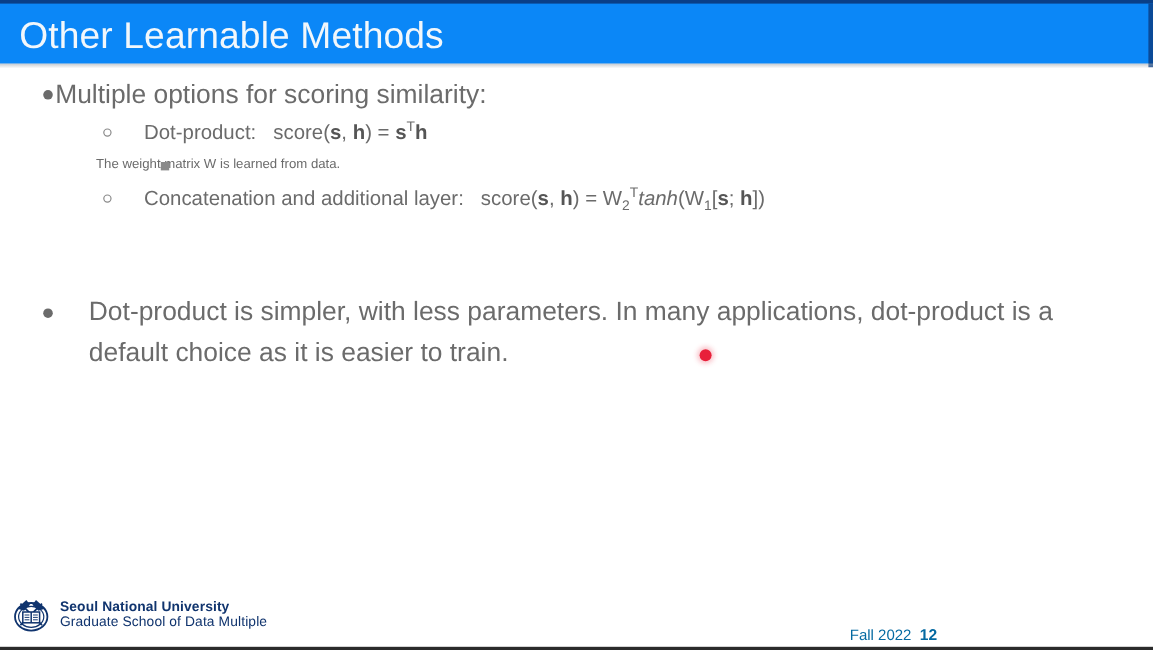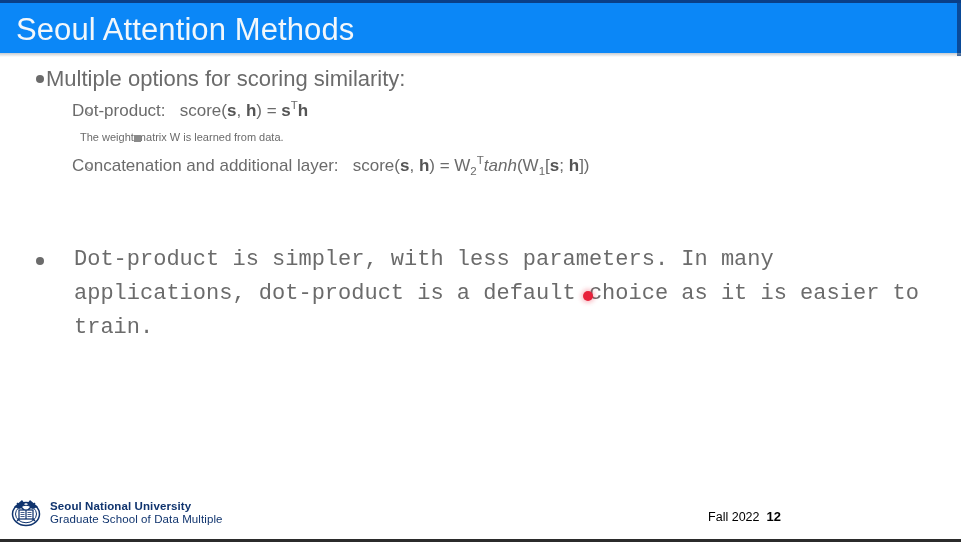--- a/index.html
+++ b/index.html
@@ -94,21 +94,21 @@
     width: 8px;
     height: 8px;
     border-radius: 50%;
     background: #6b6b6b;
   }
 
   
   li.l2 {
     font-size: 17px;
     line-height: 27px;
-    padding-left: 72px;
+    padding-left: 120px;
     margin-top: 1px;
   }
   li.l2 > .marker {
     position: absolute;
     left: 86px;
     top: 10px;
     width: 7px;
     height: 7px;
     border-radius: 50%;
     border: 1.4px solid #8a8a8a;
@@ -136,21 +136,20 @@
     position: absolute;
     left: 0;
     top: 243px;
     width: 961px;
   }
   #para-block li.l1 {
     font-size: 22px;
     line-height: 34px;
     padding-left: 74px;
     padding-right: 28px;
-    font-family: Liberation Mono, monospace;
   }
   #para-block li.l1 > .marker {
     top: 14px;
   }
 
   
   .vec { font-weight: 700; color: #555; }
   .mathsup { font-size: 0.68em; vertical-align: super; line-height: 0; }
   .mathsub { font-size: 0.68em; vertical-align: sub; line-height: 0; }
   .ital { font-style: italic; margin-top: 12px; }
@@ -194,36 +193,36 @@
   }
   #school-name {
     font-size: 11.5px;
     font-weight: 400;
     color: #10346e;
     letter-spacing: 0.1px;
   }
   #footer-right {
     position: absolute;
     right: 16px;
-    top: 16px;
-    color: #000000;
+    top: 28px;
+    color: #0369a1;
     font-size: 12.5px;
     white-space: nowrap;
   }
   #term-label { font-weight: 400; }
   #page-number { font-weight: 700; margin-left: 7px; font-size: 13px; }
 </style>
 </head>
 <body>
 
 <div id="slide">
 
   <div id="title-bar">
     <div id="title-right-edge"></div>
-    <div id="slide-title">Seoul Attention Methods</div>
+    <div id="slide-title">Other Learnable Methods</div>
   </div>
 
   <div id="content">
     <ul class="lvl">
 
       <li class="bullet l1">
         <span class="marker"></span>
         <span>Multiple options for scoring similarity:</span>
       </li>
 

